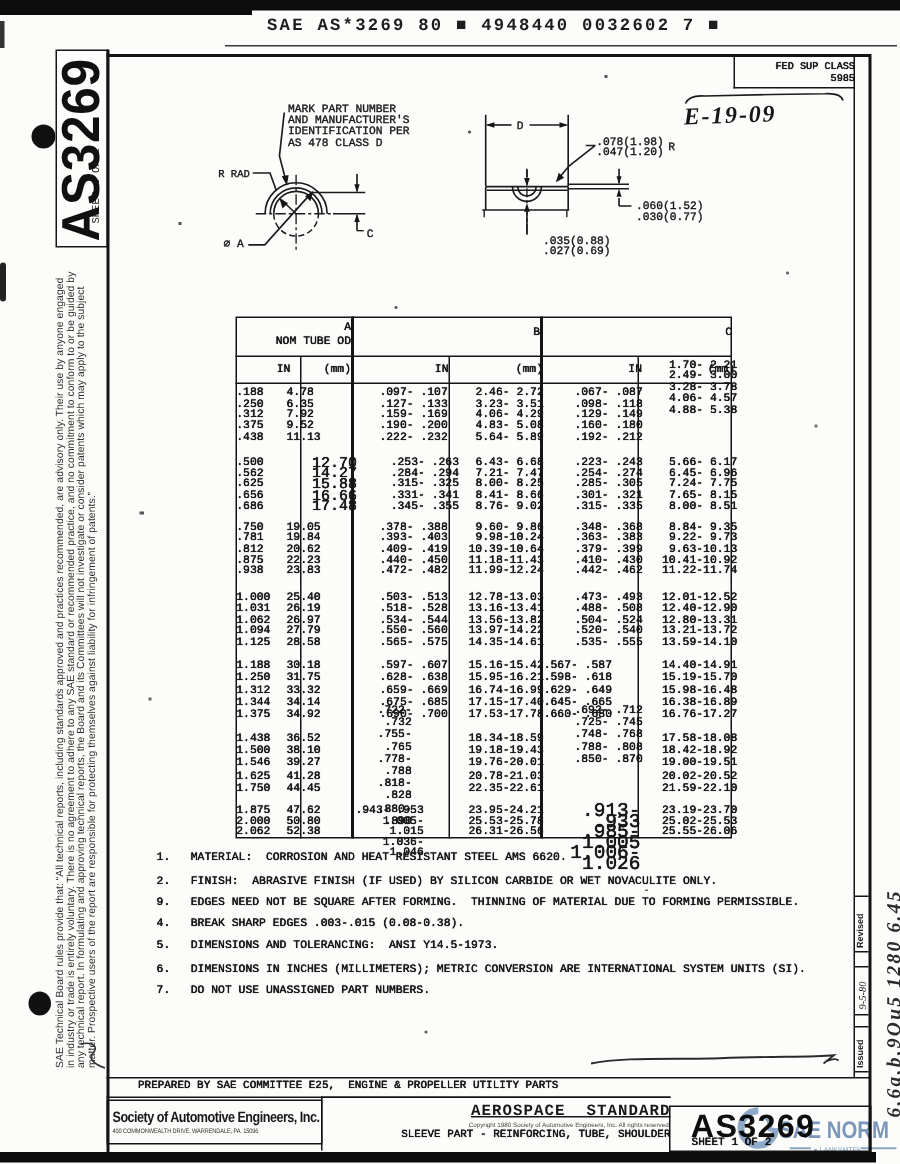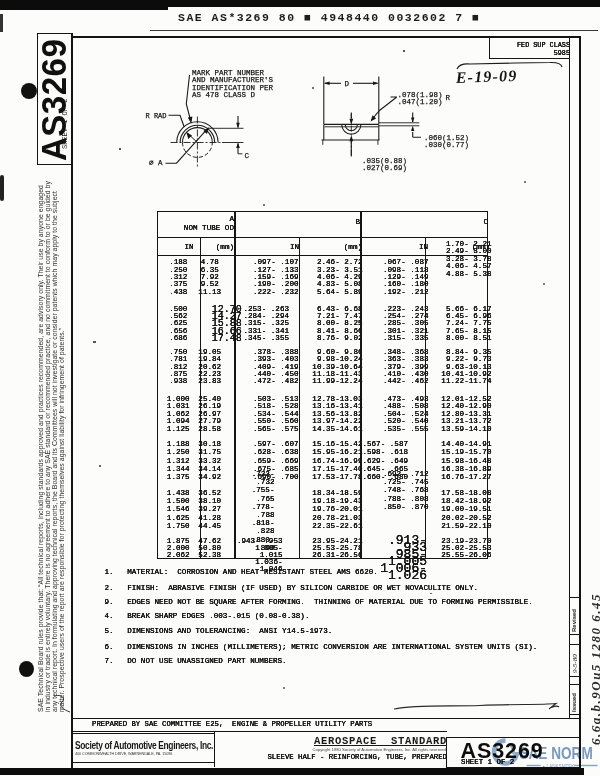--- a/index.html
+++ b/index.html
@@ -1,20 +1,20 @@
 <!DOCTYPE html>
 <html><head><meta charset="utf-8">
 <style>
 html,body{margin:0;padding:0}
 body{width:600px;height:776px;background:#fcfcfa;position:relative;overflow:hidden;
  font-family:"Liberation Mono",monospace;color:#181818;filter:blur(0.24px)}
 .a{position:absolute}
 .tw{text-shadow:0 0 0.45px #1a1a1a,0 0 0.45px #1a1a1a}
 .c{text-align:right}
-.r{text-align:center}
+.r{text-align:left}
 .pre{white-space:pre}
 </style></head>
 <body>
 
 <div class="a" style="left:0;top:0;width:600px;height:7px;background:#0c0c0c"></div>
 <div class="a" style="left:0;top:0;width:168px;height:10px;background:#0c0c0c"></div>
 
 <div class="a pre" style="left:178px;top:11.5px;font-size:11.5px;line-height:12px;letter-spacing:1.5px;font-weight:bold;color:#1d1d1d">SAE AS*3269 80 ■ 4948440 0032602 7 ■</div>
 
 <div class="a" style="left:150px;top:30px;width:448px;height:1px;background:#3a3a3a"></div>
@@ -236,21 +236,21 @@
 <div class="a r tw" style="left:208px;top:305.5px;width:37.5px;font-size:10px;line-height:7.45px">12.70<br>14.27<br>15.88<br>16.66<br>17.48</div>
 <div class="a r tw" style="left:191px;top:349.0px;width:37.5px;font-size:7.6px;line-height:7.35px">19.05<br>19.84<br>20.62<br>22.23<br>23.83</div>
 <div class="a r tw" style="left:191px;top:395.6px;width:37.5px;font-size:7.6px;line-height:7.5px">25.40<br>26.19<br>26.97<br>27.79<br>28.58</div>
 <div class="a r tw" style="left:191px;top:440.1px;width:37.5px;font-size:7.6px;line-height:8.2px">30.18<br>31.75<br>33.32<br>34.14<br>34.92</div>
 <div class="a r tw" style="left:191px;top:489.0px;width:37.5px;font-size:7.6px;line-height:8.2px">36.52<br>38.10<br>39.27<br>41.28<br>44.45</div>
 <div class="a r tw" style="left:191px;top:538.0px;width:37.5px;font-size:7.6px;line-height:6.9px">47.62<br>50.80<br>52.38</div>
 </div>
 
 <div>
 <div class="a c tw" style="left:234.5px;top:259.2px;width:64px;font-size:7.6px;line-height:7.4px">.097- .107<br>.127- .133<br>.159- .169<br>.190- .200<br>.222- .232</div>
-<div class="a c tw" style="left:225px;top:305.5px;width:64px;font-size:7.6px;line-height:7.45px">.253- .263<br>.284- .294<br>.315- .325<br>.331- .341<br>.345- .355</div>
+<div class="a c tw" style="left:242px;top:305.5px;width:64px;font-size:7.6px;line-height:7.45px">.253- .263<br>.284- .294<br>.315- .325<br>.331- .341<br>.345- .355</div>
 <div class="a c tw" style="left:234.5px;top:349.0px;width:64px;font-size:7.6px;line-height:7.35px">.378- .388<br>.393- .403<br>.409- .419<br>.440- .450<br>.472- .482</div>
 <div class="a c tw" style="left:234.5px;top:395.6px;width:64px;font-size:7.6px;line-height:7.5px">.503- .513<br>.518- .528<br>.534- .544<br>.550- .560<br>.565- .575</div>
 <div class="a c tw" style="left:234.5px;top:440.1px;width:64px;font-size:7.6px;line-height:8.2px">.597- .607<br>.628- .638<br>.659- .669<br>.675- .685<br>.690- .700</div>
 <div class="a c tw" style="left:234.5px;top:470px;width:40px;font-size:7.6px;line-height:8.2px">.722- .732<br>.755- .765<br>.778- .788<br>.818- .828<br>.880- .890</div>
 <div class="a c tw" style="left:234.5px;top:538.0px;width:48px;font-size:7.6px;line-height:6.9px">.943- .953<br>1.005-1.015<br>1.036-1.046</div>
 </div>
 
 <div>
 <div class="a c tw" style="left:302.5px;top:259.2px;width:60px;font-size:7.6px;line-height:7.4px">2.46- 2.72<br>3.23- 3.51<br>4.06- 4.29<br>4.83- 5.08<br>5.64- 5.89</div>
 <div class="a c tw" style="left:302.5px;top:305.5px;width:60px;font-size:7.6px;line-height:7.45px">6.43- 6.68<br>7.21- 7.47<br>8.00- 8.25<br>8.41- 8.66<br>8.76- 9.02</div>
@@ -316,21 +316,21 @@
 <div class="a pre tw" style="left:92px;top:719.5px;font-size:7.3px;line-height:9px">PREPARED BY SAE COMMITTEE E25,  ENGINE &amp; PROPELLER UTILITY PARTS</div>
 <div class="a" style="left:71px;top:730.5px;width:376px;height:1.6px;background:#141414"></div>
 
 <div class="a" style="left:70.5px;top:733px;width:144.5px;height:30px;border:1.6px solid #141414;box-sizing:border-box"></div>
 <div class="a pre" style="left:74.5px;top:739.5px;font-family:'Liberation Sans',sans-serif;font-weight:bold;font-size:10px;letter-spacing:-0.4px;transform-origin:0 0;transform:scaleX(0.84)">Society of Automotive Engineers, Inc.</div>
 <div class="a pre" style="left:74.5px;top:750.5px;font-family:'Liberation Sans',sans-serif;font-size:4.3px;letter-spacing:-0.1px;transform-origin:0 0;transform:scaleX(0.88);color:#333">400 COMMONWEALTH DRIVE, WARRENDALE, PA. 15096</div>
 
 <div class="a" style="left:214px;top:731px;width:233px;height:36px;border-top:1.6px solid #141414;border-left:1.6px solid #141414;box-sizing:border-box"></div>
 <div class="a c" style="left:214px;top:735px;width:233px;font-weight:bold;font-size:10.5px;letter-spacing:0.7px;text-decoration:underline">AEROSPACE&nbsp;&nbsp;STANDARD</div>
 <div class="a c" style="left:214px;top:746.5px;width:233px;font-family:'Liberation Sans',sans-serif;font-size:4.2px;color:#444">Copyright 1980 Society of Automotive Engineers, Inc.  All rights reserved.</div>
-<div class="a c pre tw" style="left:214px;top:753px;width:233px;font-size:7.3px">SLEEVE HALF - REINFORCING, TUBE, PREPARED</div>
+<div class="a c pre tw" style="left:214px;top:753px;width:233px;font-size:7.3px">SLEEVE PART - REINFORCING, TUBE, SHOULDER</div>
 
 <div class="a" style="left:446px;top:737px;width:135px;height:31px;border:1.8px solid #141414;box-sizing:border-box"></div>
 <div class="a pre" style="left:460.5px;top:738.5px;font-family:'Liberation Sans',sans-serif;font-weight:bold;font-size:21.5px;letter-spacing:0.9px;color:#0e0e0e">AS3269</div>
 <div class="a pre tw" style="left:461px;top:757.5px;font-size:7.4px">SHEET 1 OF 2</div>
 
 <svg class="a" style="left:380px;top:698px" width="200" height="25" viewBox="0 0 200 25">
  <path d="M14 11 C35 6.5 70 8.5 100 7.5 C135 6 160 7 176 5.5 L169 11 M170 10 C174 8 177 7 179 9" fill="none" stroke="#2a2a2a" stroke-width="1.2"></path>
 </svg>
 
 <svg class="a" style="left:48px;top:692px" width="30" height="26" viewBox="0 0 30 26">

